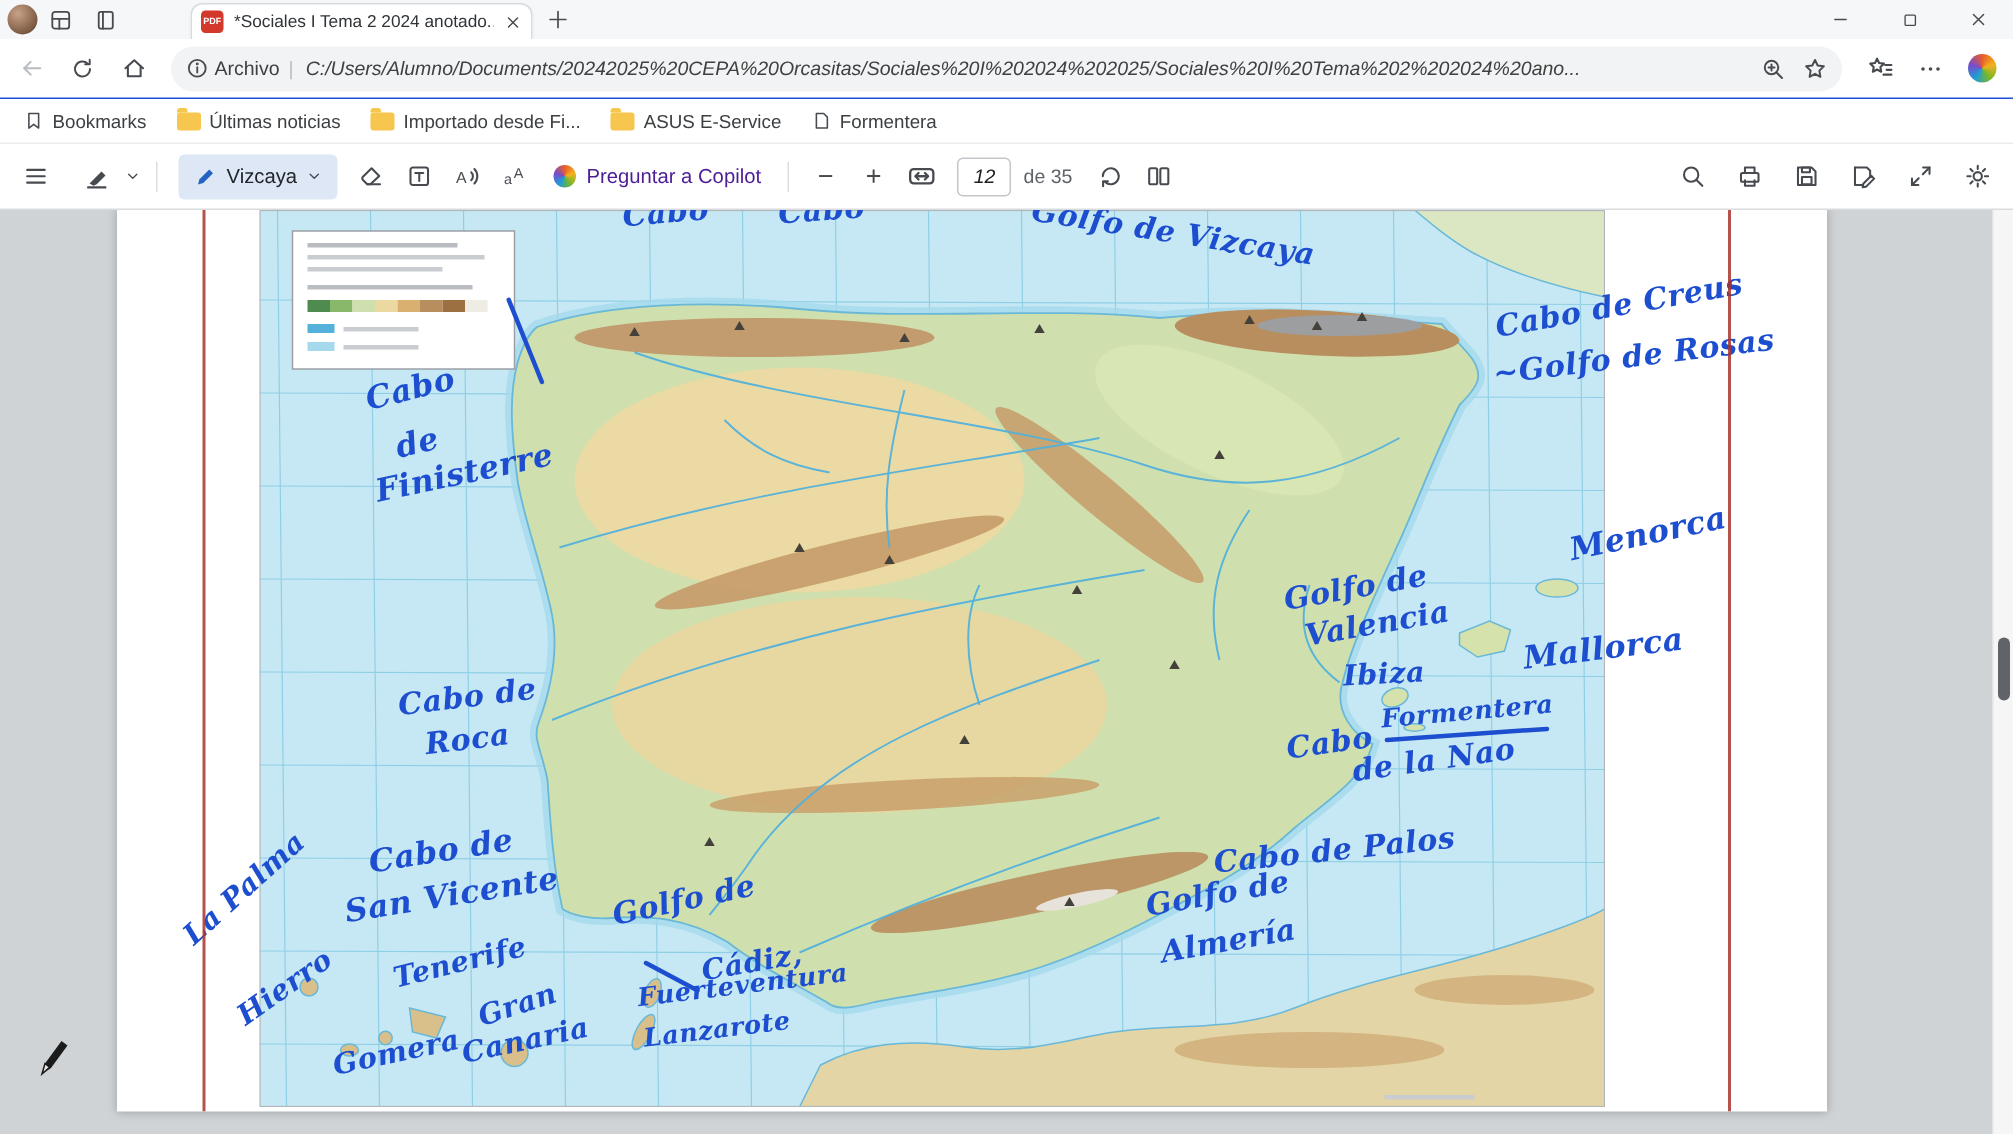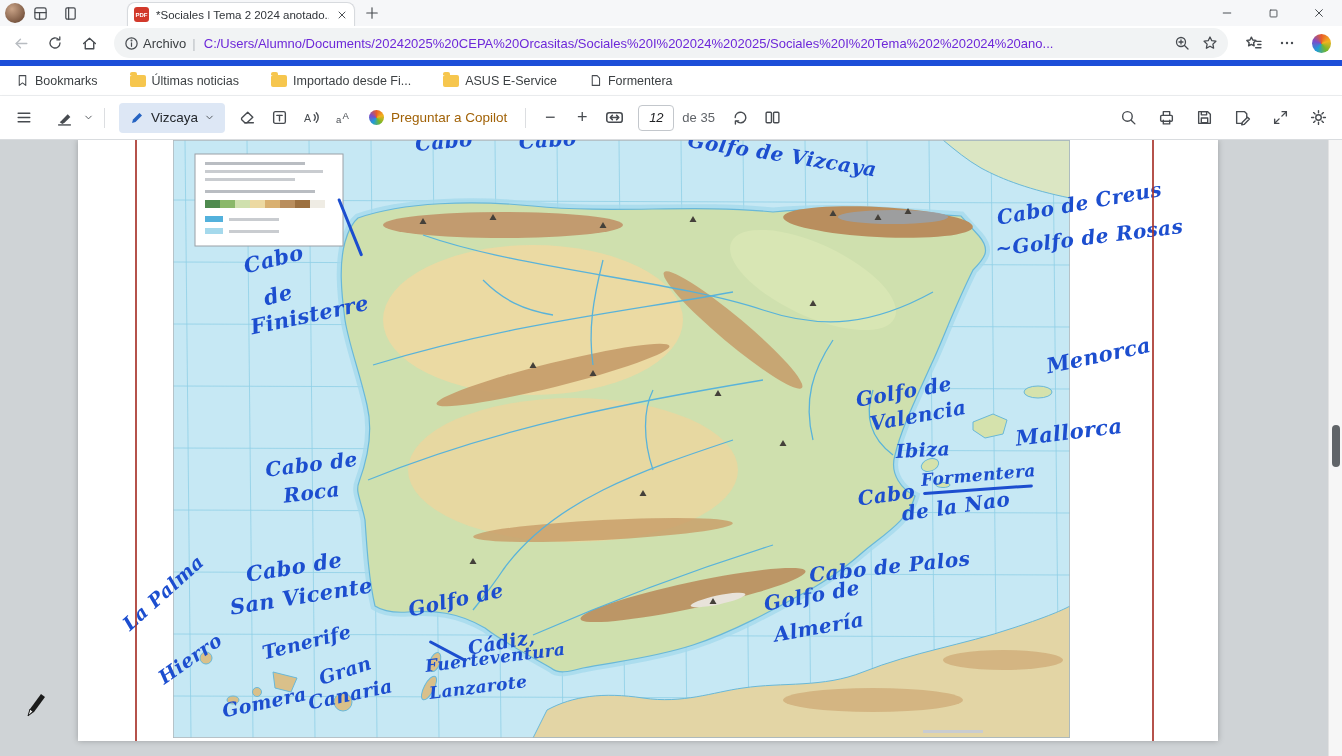--- a/index.html
+++ b/index.html
@@ -19,52 +19,52 @@
   .pdf-badge { width:15px; height:15px; background:#d2392b; border-radius:3px; color:#fff;
                font-size:6px; font-weight:bold; display:flex; align-items:center; justify-content:center; flex:0 0 auto;}
   .tab-title { font-size:11.5px; color:#303439; white-space:nowrap; overflow:hidden; flex:1; }
   .tab-close { color:#5f6368; flex:0 0 auto; display:flex; }
   .newtab { margin-left:10px; color:#4a4e53; display:flex; }
   .wincontrols { margin-left:auto; display:flex; height:26px; }
   .wc { width:46px; height:26px; display:flex; align-items:center; justify-content:center; color:#44484d; }
 
   
   .navbar { position:absolute; left:0; top:26px; width:100%; height:40px; background:#fff;
-            display:flex; align-items:center; border-bottom:6px solid #1d4ed8; }
+            display:flex; align-items:center; border-bottom:1px solid #1d4ed8; }
   .nav-ic { width:34px; height:32px; display:flex; align-items:center; justify-content:center; color:#4a4e53; border-radius:6px; }
   .nav-ic.disabled { color:#b8bcc1; }
   .addressbar { flex:1; height:30px; margin:0 8px; background:#f1f3f4; border-radius:15px;
                 display:flex; align-items:center; padding:0 10px; min-width:0; }
   .ab-label { font-size:13px; color:#3c4043; margin:0 6px 0 4px; }
   .ab-sep { color:#b9bdc2; margin-right:8px; font-size:13px; }
-  .ab-url { font-size:13px; color:#6d28d9; white-space:nowrap; overflow:hidden; text-overflow:ellipsis; flex:1; min-width:0; }
+  .ab-url { font-size:13px; color:#404040; white-space:nowrap; overflow:hidden; text-overflow:ellipsis; flex:1; min-width:0;font-style:italic; }
   .ab-right { display:flex; align-items:center; gap:12px; margin-left:8px; color:#4a4e53; }
   .copilot-dot { width:19px; height:19px; border-radius:50%;
                  background:conic-gradient(#e85d2a,#f2b21d,#76b82a,#1f9cd8,#7a4ccb,#e85d2a); }
 
   
   .bookmarks { position:absolute; left:0; top:66px; width:100%; height:30px; background:#fff;
-               display:flex; align-items:center; gap:16px; padding-left:8px; border-bottom:1px solid #eceef0; }
+               display:flex; align-items:center; gap:4px; padding-left:8px; border-bottom:1px solid #eceef0; }
   .bm { display:flex; align-items:center; gap:6px; padding:3px 8px; border-radius:6px; }
   .bm span { font-size:12.5px; color:#3c4043; white-space:nowrap; }
   .folder { width:16px; height:12px; background:#f6c64e; border-radius:2px; position:relative; }
   .folder:before { content:""; position:absolute; left:0; top:-3px; width:7px; height:3px; background:#f6c64e; border-radius:2px 2px 0 0; }
 
   
   .pdfbar { position:absolute; left:0; top:96px; width:100%; height:44px; background:#fff;
             display:flex; align-items:center; border-bottom:1px solid #d9dcdf;
             box-shadow:0 1px 3px rgba(0,0,0,.08); padding:0 8px; }
   .pb-ic { height:32px; min-width:32px; display:flex; align-items:center; justify-content:center;
            color:#474b50; border-radius:4px; }
   .pb-div { width:1px; height:20px; background:#dcdee1; margin:0 8px; }
   .draw-btn { display:flex; align-items:center; gap:6px; background:#dde7f5; border-radius:4px;
               height:30px; padding:0 10px; margin:0 6px; }
   .draw-btn span { font-size:13.5px; color:#23272c; }
   .copilot-btn { display:flex; align-items:center; gap:7px; padding:0 10px; }
-  .copilot-btn span { font-size:13.5px; color:#a16207; }
+  .copilot-btn span { font-size:13.5px; color:#4c1d95; }
   .pagebox { width:36px; height:26px; border:1px solid #c3c7cc; border-radius:4px; text-align:center;
              font-size:13px; color:#202124; font-family:"Liberation Sans",sans-serif; }
   .pagetotal { font-size:13px; color:#5f6368; margin:0 10px 0 8px; white-space:nowrap; }
   .pb-right { margin-left:auto; display:flex; align-items:center; gap:6px; }
 
   
   .content { position:absolute; left:0; top:140px; width:1342px; height:616px; background:#cfd3d6; overflow:hidden; }
   .page { position:absolute; left:78px; top:0; width:1140px; height:601px; background:#fff;
           overflow:hidden; box-shadow:0 0 6px rgba(0,0,0,.25); }
   .redline { position:absolute; top:0; bottom:0; width:2px; background:#a8342c; opacity:.85; }

